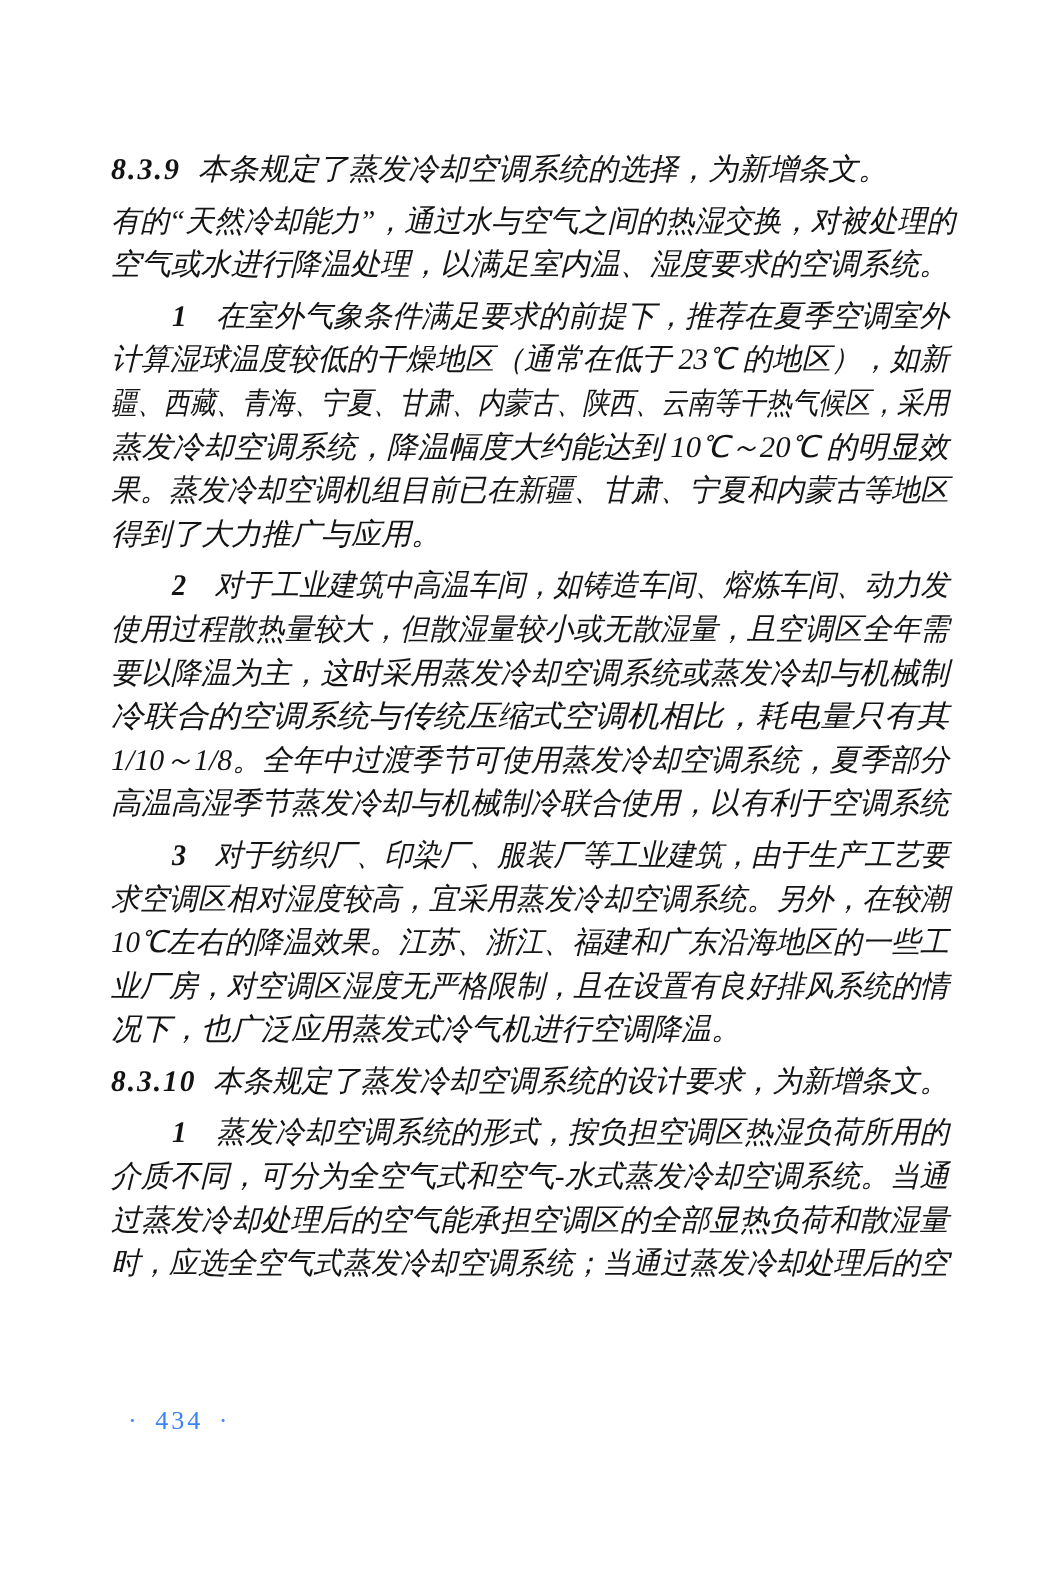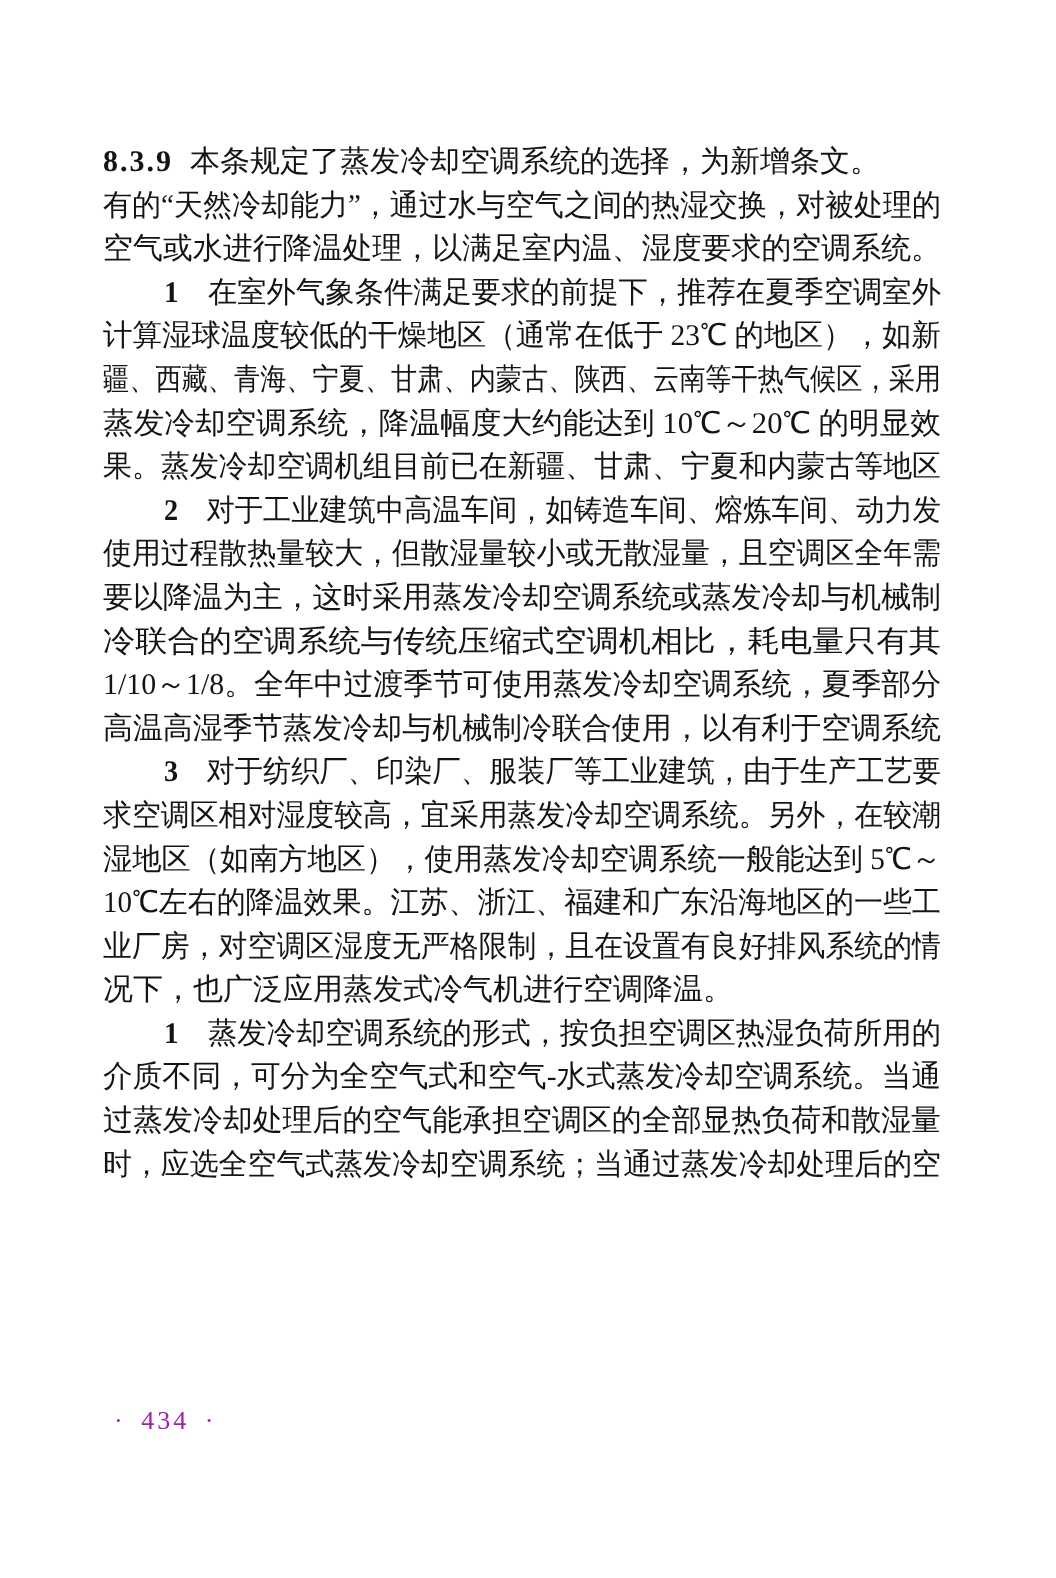--- a/index.html
+++ b/index.html
@@ -10,21 +10,21 @@
     color: #141414;
     position: relative;
     overflow: hidden;
   }
   .page { position: absolute; inset: 0; background: #fff; }
   .text-block {
     position: absolute;
     left: 103px; top: 140px;
     width: 838px;
   }
-  .para { margin: 0; }
+  .para { margin: 8px; font-style: italic; }
   .line {
     font-size: 30px;
     line-height: 43.6px;
     height: 43.6px;
     white-space: nowrap;
     text-rendering: geometricPrecision;
   }
   .line .ln {
     display: inline-block;
     white-space: nowrap;
@@ -32,28 +32,28 @@
   }
   .indent { padding-left: 61px; }
   .num {
     font-weight: bold;
     margin-right: 29px;
     letter-spacing: 1px;
   }
   .num.sec { margin-right: 17px; letter-spacing: 2px; }
   .footer {
     position: absolute;
-    left: 89px; top: 1404px;
+    left: 103px; top: 1404px;
     width: 838px;
     font-size: 26px;
     line-height: 34px;
     padding-left: 25px;
     letter-spacing: 3px;
     word-spacing: 6px;
-    color: #a21caf;
+    color: #3b82f6;
   }
 </style>
 </head>
 <body>
 
 <div class="page">
   <div class="text-block">
 
     <div class="para">
       <div class="line end"><span class="ln"><span class="num sec">8.3.9</span><span>本条规定了蒸发冷却空调系统的选择，为新增条文。</span></span></div>
@@ -63,40 +63,43 @@
       <div class="line"><span class="ln" style="transform: scaleX(0.966952);"><span>有的“天然冷却能力”，通过水与空气之间的热湿交换，对被处理的</span></span></div>
       <div class="line end"><span class="ln" style="transform: scaleX(0.997619);"><span>空气或水进行降温处理，以满足室内温、湿度要求的空调系统。</span></span></div>
     </div>
 
     <div class="para">
       <div class="line indent"><span class="ln" style="transform: scaleX(0.977358);"><span class="num">1</span><span>在室外气象条件满足要求的前提下，推荐在夏季空调室外</span></span></div>
       <div class="line"><span class="ln" style="transform: scaleX(0.982811);"><span>计算湿球温度较低的干燥地区（通常在低于 23℃ 的地区），如新</span></span></div>
       <div class="line"><span class="ln" style="transform: scaleX(0.872917);"><span>疆、西藏、青海、宁夏、甘肃、内蒙古、陕西、云南等干热气候区，采用</span></span></div>
       <div class="line"><span class="ln" style="transform: scaleX(1.02156);"><span>蒸发冷却空调系统，降温幅度大约能达到 10℃～20℃ 的明显效</span></span></div>
       <div class="line"><span class="ln" style="transform: scaleX(0.963218);"><span>果。蒸发冷却空调机组目前已在新疆、甘肃、宁夏和内蒙古等地区</span></span></div>
+      <div class="line end"><span class="ln"><span>得到了大力推广与应用。</span></span></div>
     </div>
 
     <div class="para">
       <div class="line indent"><span class="ln" style="transform: scaleX(0.941818);"><span class="num">2</span><span>对于工业建筑中高温车间，如铸造车间、熔炼车间、动力发</span></span></div>
       <div class="line"><span class="ln" style="transform: scaleX(0.963218);"><span>使用过程散热量较大，但散湿量较小或无散湿量，且空调区全年需</span></span></div>
       <div class="line"><span class="ln" style="transform: scaleX(0.997619);"><span>要以降温为主，这时采用蒸发冷却空调系统或蒸发冷却与机械制</span></span></div>
       <div class="line"><span class="ln" style="transform: scaleX(1.07436);"><span>冷联合的空调系统与传统压缩式空调机相比，耗电量只有其</span></span></div>
       <div class="line"><span class="ln" style="transform: scaleX(0.995637);"><span>1/10～1/8。全年中过渡季节可使用蒸发冷却空调系统，夏季部分</span></span></div>
       <div class="line"><span class="ln" style="transform: scaleX(0.997619);"><span>高温高湿季节蒸发冷却与机械制冷联合使用，以有利于空调系统</span></span></div>
     </div>
 
     <div class="para">
       <div class="line indent"><span class="ln" style="transform: scaleX(0.941818);"><span class="num">3</span><span>对于纺织厂、印染厂、服装厂等工业建筑，由于生产工艺要</span></span></div>
       <div class="line"><span class="ln" style="transform: scaleX(0.963218);"><span>求空调区相对湿度较高，宜采用蒸发冷却空调系统。另外，在较潮</span></span></div>
-      <div class="line"><span class="ln" style="transform: scaleX(0.974242);"><span>湿地区（如南方地区），使用蒸发冷却空调系统一般能达到 5℃～</span></span></div>
       <div class="line"><span class="ln" style="transform: scaleX(0.96582);"><span>10℃左右的降温效果。江苏、浙江、福建和广东沿海地区的一些工</span></span></div>
       <div class="line"><span class="ln" style="transform: scaleX(0.963218);"><span>业厂房，对空调区湿度无严格限制，且在设置有良好排风系统的情</span></span></div>
       <div class="line end"><span class="ln"><span>况下，也广泛应用蒸发式冷气机进行空调降温。</span></span></div>
     </div>
 
+    <div class="para">
+      <div class="line end"><span class="ln" style="transform: scaleX(0.981265);"><span class="num sec">8.3.10</span><span>本条规定了蒸发冷却空调系统的设计要求，为新增条文。</span></span></div>
+    </div>
 
     <div class="para">
       <div class="line indent"><span class="ln" style="transform: scaleX(0.977358);"><span class="num">1</span><span>蒸发冷却空调系统的形式，按负担空调区热湿负荷所用的</span></span></div>
       <div class="line"><span class="ln" style="transform: scaleX(0.985882);"><span>介质不同，可分为全空气式和空气-水式蒸发冷却空调系统。当通</span></span></div>
       <div class="line"><span class="ln" style="transform: scaleX(0.997619);"><span>过蒸发冷却处理后的空气能承担空调区的全部显热负荷和散湿量</span></span></div>
       <div class="line"><span class="ln" style="transform: scaleX(0.963218);"><span>时，应选全空气式蒸发冷却空调系统；当通过蒸发冷却处理后的空</span></span></div>
     </div>
 
   </div>
 

